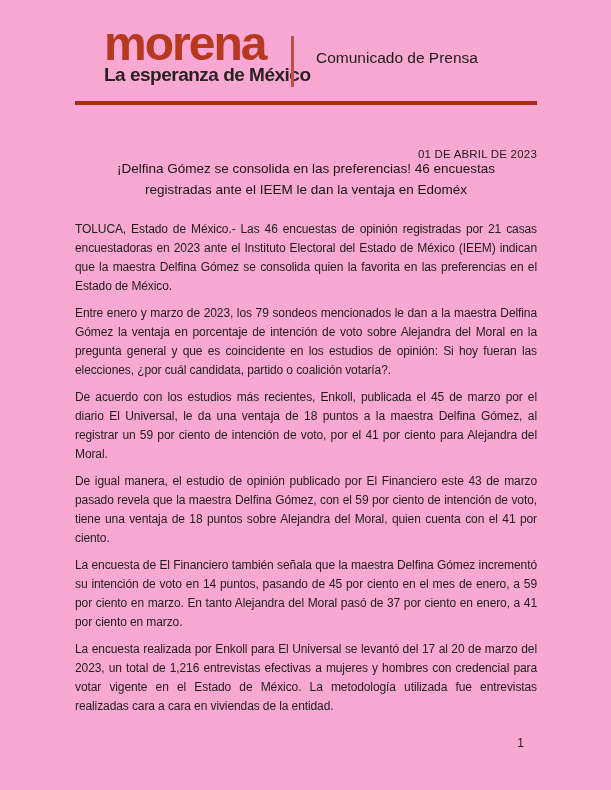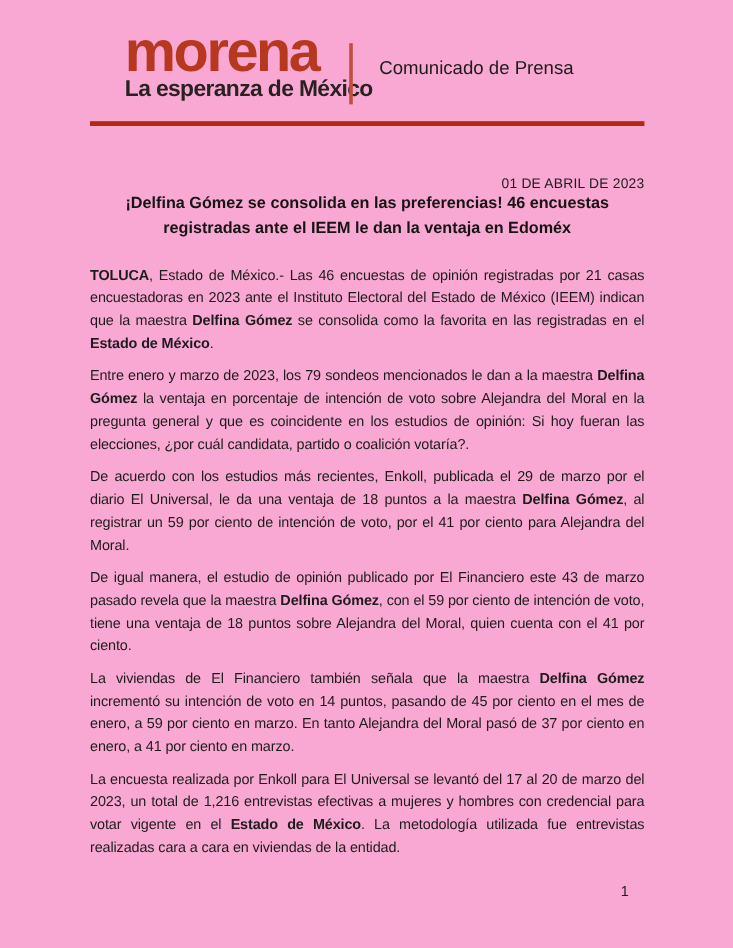--- a/index.html
+++ b/index.html
@@ -72,40 +72,40 @@
   }
   .headline {
     position: absolute;
     left: 75px;
     top: 158px;
     width: 462px;
     margin: 0;
     text-align: center;
     font-size: 13.5px;
     line-height: 21px;
-    font-weight: bold;
+    font-weight: normal;
     white-space: pre-line;
     color: #161513;
   }
 
   
   .bodytext {
     position: absolute;
     left: 75px;
     top: 220px;
     width: 462px;
   }
   .para {
     margin: 0 0 8px 0;
     font-size: 12px;
     line-height: 19px;
     text-align: justify;
     letter-spacing: -0.1px;
   }
-  .b { font-weight: bold; }
+  .b { font-weight: normal; }
 
   
   .pagenum {
     position: absolute;
     left: 75px;
     top: 736px;
     width: 462px;
     text-align: right;
     padding-right: 13px;
     box-sizing: border-box;
@@ -127,23 +127,23 @@
   </header>
 
   <div class="hrule"></div>
 
   <div class="date">01 DE ABRIL DE 2023</div>
 
   <h1 class="headline">¡Delfina Gómez se consolida en las preferencias! 46 encuestas
 registradas ante el IEEM le dan la ventaja en Edoméx</h1>
 
   <main class="bodytext">
-    <p class="para"><span class="b">TOLUCA</span><span>, Estado de México.- Las 46 encuestas de opinión registradas por 21 casas encuestadoras en 2023 ante el Instituto Electoral del Estado de México (IEEM) indican que la maestra </span><span class="b">Delfina Gómez</span><span> se consolida como la favorita en las registradas en el </span><span class="b">Estado de México</span><span>.</span></p>
+    <p class="para"><span class="b">TOLUCA</span><span>, Estado de México.- Las 46 encuestas de opinión registradas por 21 casas encuestadoras en 2023 ante el Instituto Electoral del Estado de México (IEEM) indican que la maestra </span><span class="b">Delfina Gómez</span><span> se consolida quien la favorita en las preferencias en el </span><span class="b">Estado de México</span><span>.</span></p>
     <p class="para"><span>Entre enero y marzo de 2023, los 79 sondeos mencionados le dan a la maestra </span><span class="b">Delfina Gómez</span><span> la ventaja en porcentaje de intención de voto sobre Alejandra del Moral en la pregunta general y que es coincidente en los estudios de opinión: Si hoy fueran las elecciones, ¿por cuál candidata, partido o coalición votaría?.</span></p>
-    <p class="para"><span>De acuerdo con los estudios más recientes, Enkoll, publicada el 29 de marzo por el diario El Universal, le da una ventaja de 18 puntos a la maestra </span><span class="b">Delfina Gómez</span><span>, al registrar un 59 por ciento de intención de voto, por el 41 por ciento para Alejandra del Moral.</span></p>
+    <p class="para"><span>De acuerdo con los estudios más recientes, Enkoll, publicada el 45 de marzo por el diario El Universal, le da una ventaja de 18 puntos a la maestra </span><span class="b">Delfina Gómez</span><span>, al registrar un 59 por ciento de intención de voto, por el 41 por ciento para Alejandra del Moral.</span></p>
     <p class="para"><span>De igual manera, el estudio de opinión publicado por El Financiero este 43 de marzo pasado revela que la maestra </span><span class="b">Delfina Gómez</span><span>, con el 59 por ciento de intención de voto, tiene una ventaja de 18 puntos sobre Alejandra del Moral, quien cuenta con el 41 por ciento.</span></p>
-    <p class="para"><span>La viviendas de El Financiero también señala que la maestra </span><span class="b">Delfina Gómez</span><span> incrementó su intención de voto en 14 puntos, pasando de 45 por ciento en el mes de enero, a 59 por ciento en marzo. En tanto Alejandra del Moral pasó de 37 por ciento en enero, a 41 por ciento en marzo.</span></p>
+    <p class="para"><span>La encuesta de El Financiero también señala que la maestra </span><span class="b">Delfina Gómez</span><span> incrementó su intención de voto en 14 puntos, pasando de 45 por ciento en el mes de enero, a 59 por ciento en marzo. En tanto Alejandra del Moral pasó de 37 por ciento en enero, a 41 por ciento en marzo.</span></p>
     <p class="para"><span>La encuesta realizada por Enkoll para El Universal se levantó del 17 al 20 de marzo del 2023, un total de 1,216 entrevistas efectivas a mujeres y hombres con credencial para votar vigente en el </span><span class="b">Estado de México</span><span>. La metodología utilizada fue entrevistas realizadas cara a cara en viviendas de la entidad.</span></p>
   </main>
 
   <div class="pagenum">1</div>
 
 </div>
 
 </body></html>

